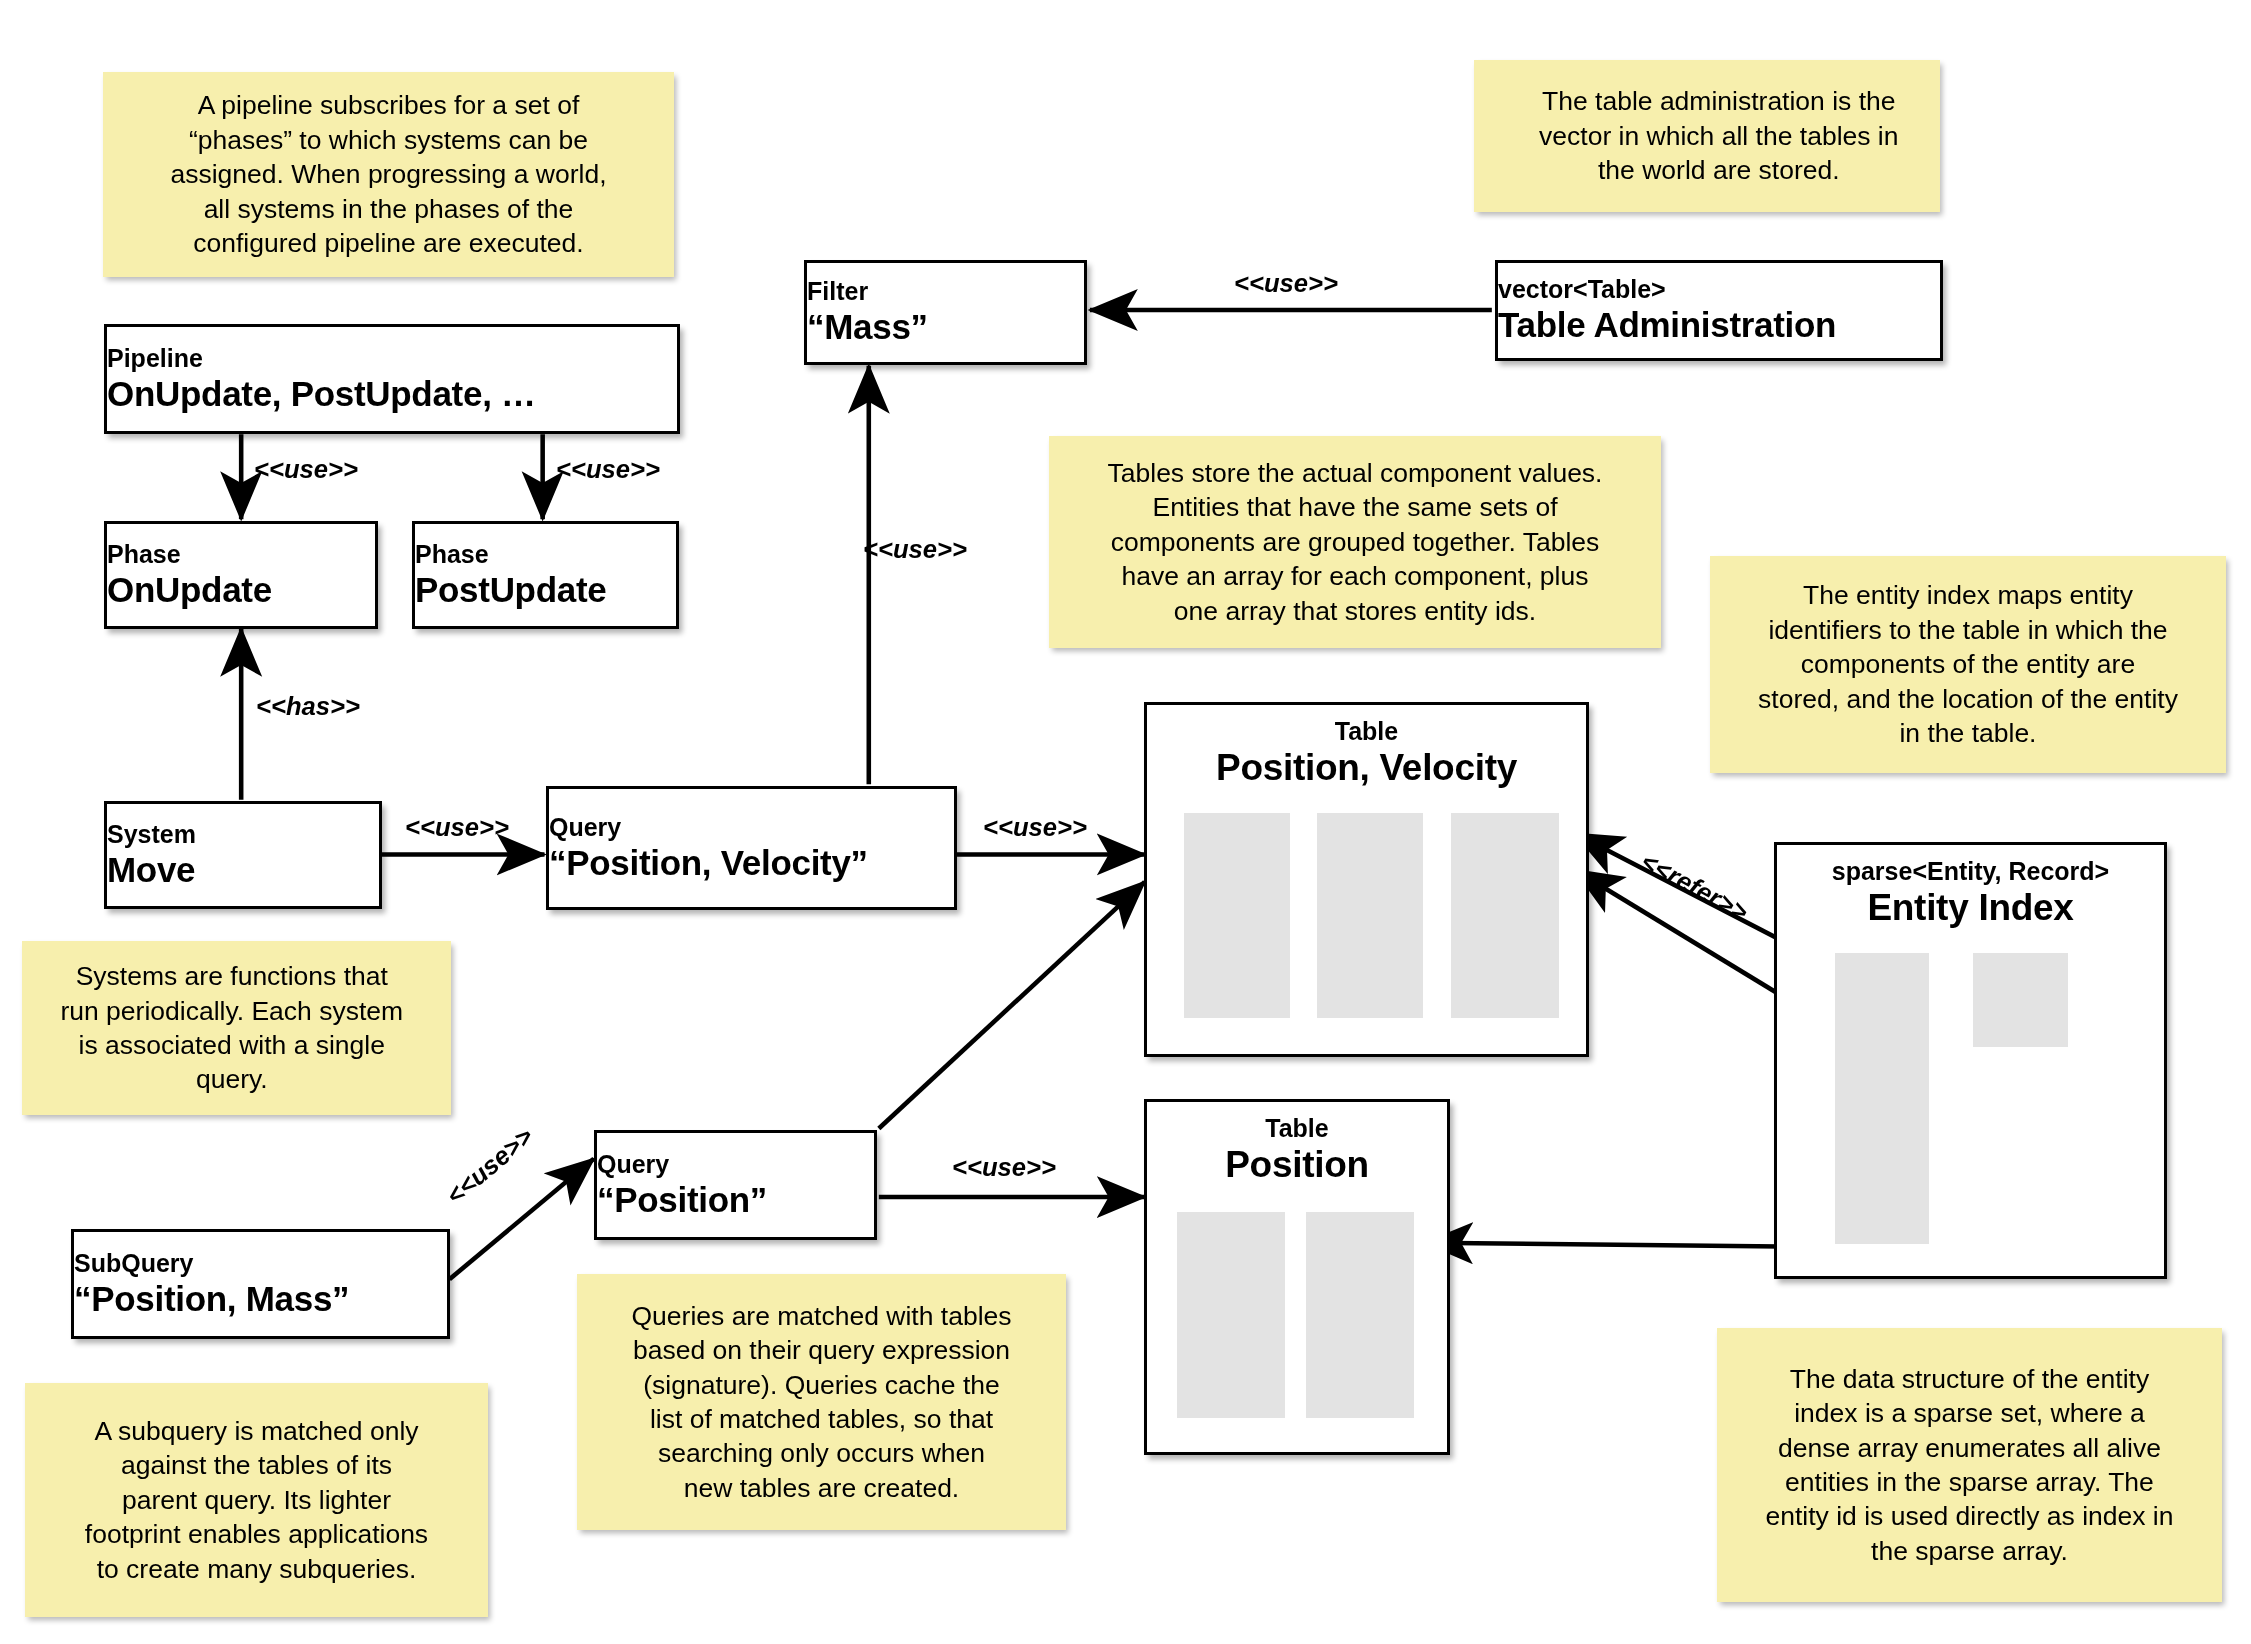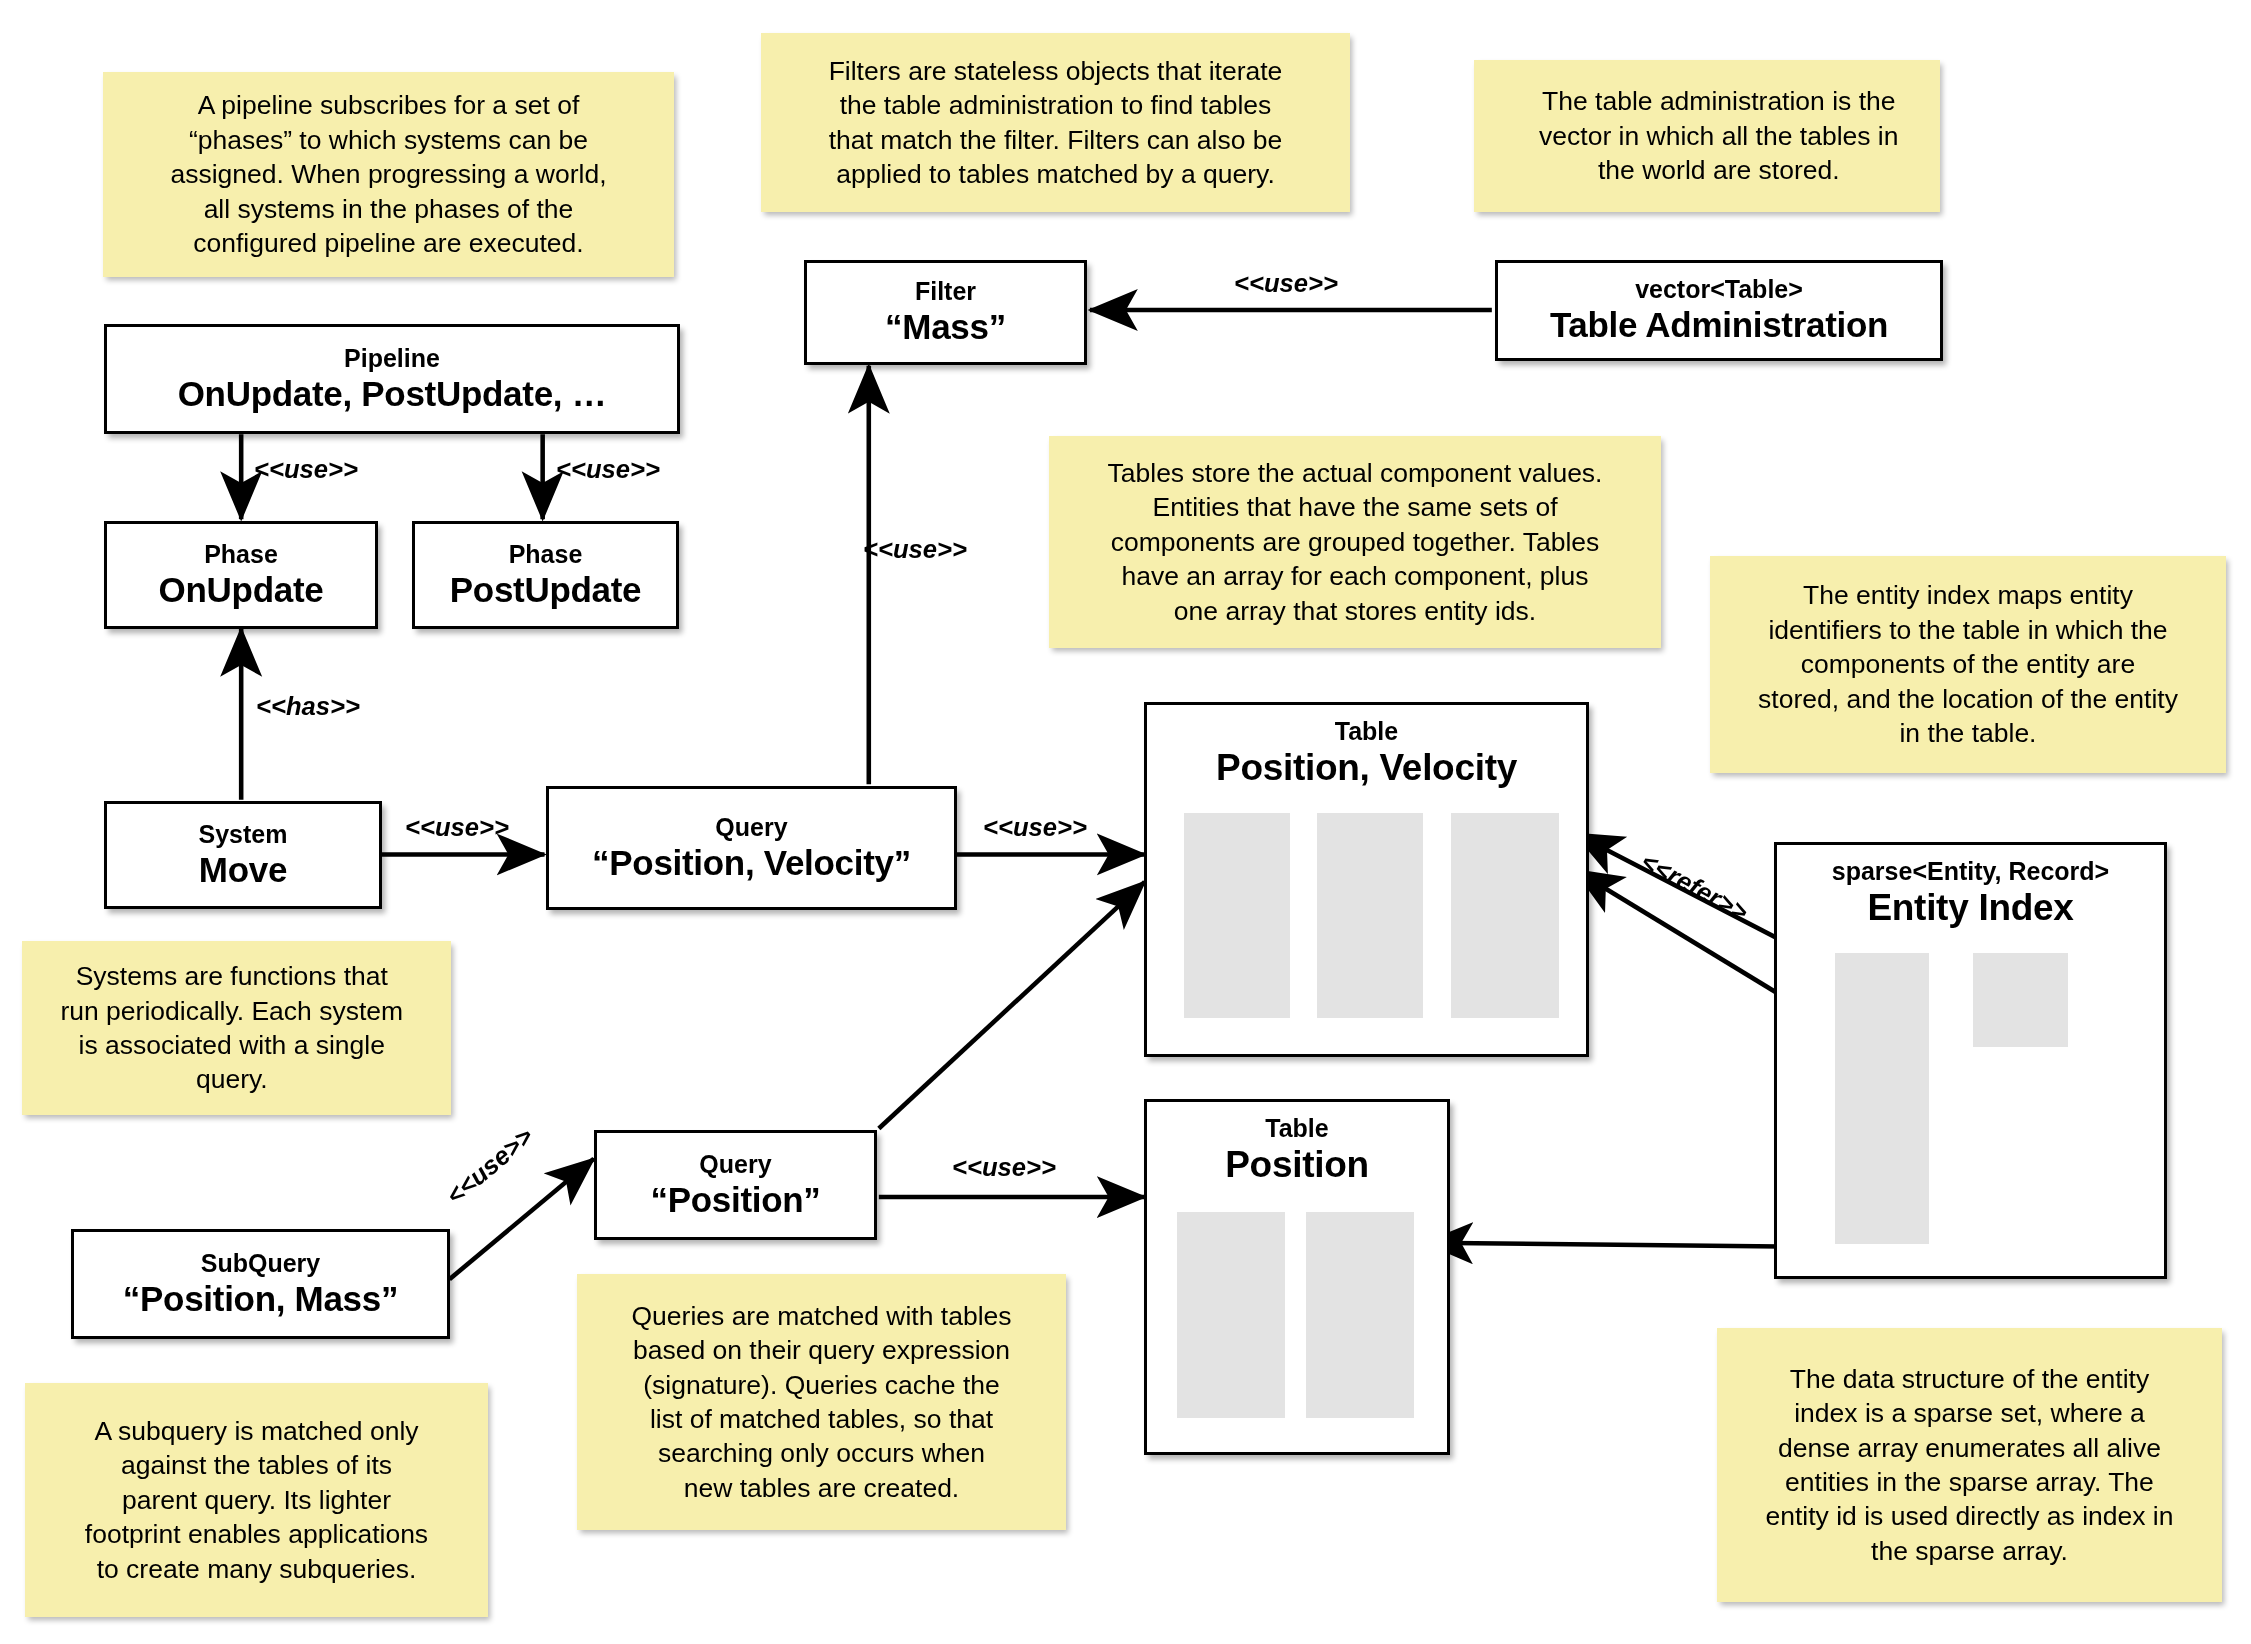--- a/index.html
+++ b/index.html
@@ -33,21 +33,21 @@
   }
   
   .box{
     position:absolute;
     background:#ffffff;
     border:3.7px solid #000000;
     box-sizing:border-box;
     box-shadow:3.7px 4.6px 5.5px rgba(0,0,0,0.30);
     display:flex;
     flex-direction:column;
-    align-items:center;
+    align-items:flex-start;
     justify-content:center;
     color:#000;
   }
   .box .stereo{
     font-size:25px;
     font-weight:700;
     line-height:1.1;
     margin-bottom:2.7px;
     text-align:center;
   }
@@ -145,24 +145,20 @@
       <line x1="2175" y1="1102" x2="2128" y2="1255" marker-end="url(#ah)"></line>
     </g>
   </svg>
 
   <div class="note" style="left:103px;top:72px;width:571px;height:205px;">A pipeline subscribes for a set of
 “phases” to which systems can be
 assigned. When progressing a world,
 all systems in the phases of the
 configured pipeline are executed.</div>
 
-  <div class="note" style="left:761px;top:33px;width:589px;height:179px;">Filters are stateless objects that iterate
-the table administration to find tables
-that match the filter. Filters can also be
-applied to tables matched by a query.</div>
 
   <div class="note" style="left:1474px;top:60px;width:466px;height:152px;padding-left:40px;">The table administration is the
 vector in which all the tables in
 the world are stored.</div>
 
   <div class="note" style="left:1049px;top:436px;width:612px;height:212px;">Tables store the actual component values.
 Entities that have the same sets of
 components are grouped together. Tables
 have an array for each component, plus
 one array that stores entity ids.</div>

